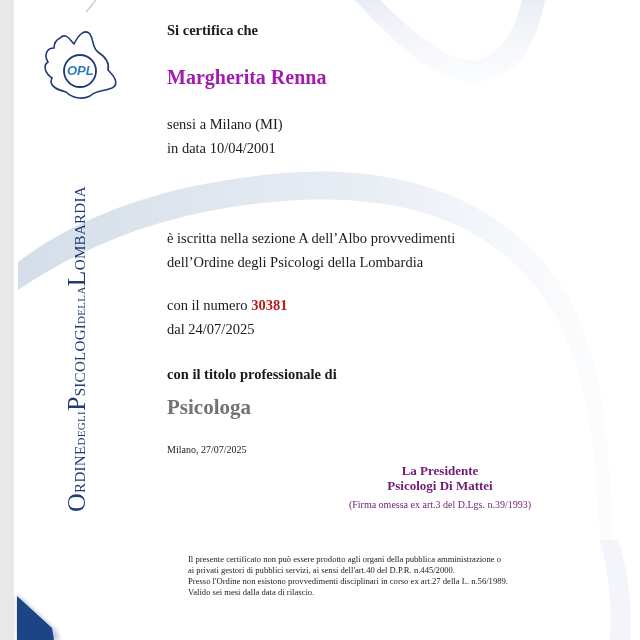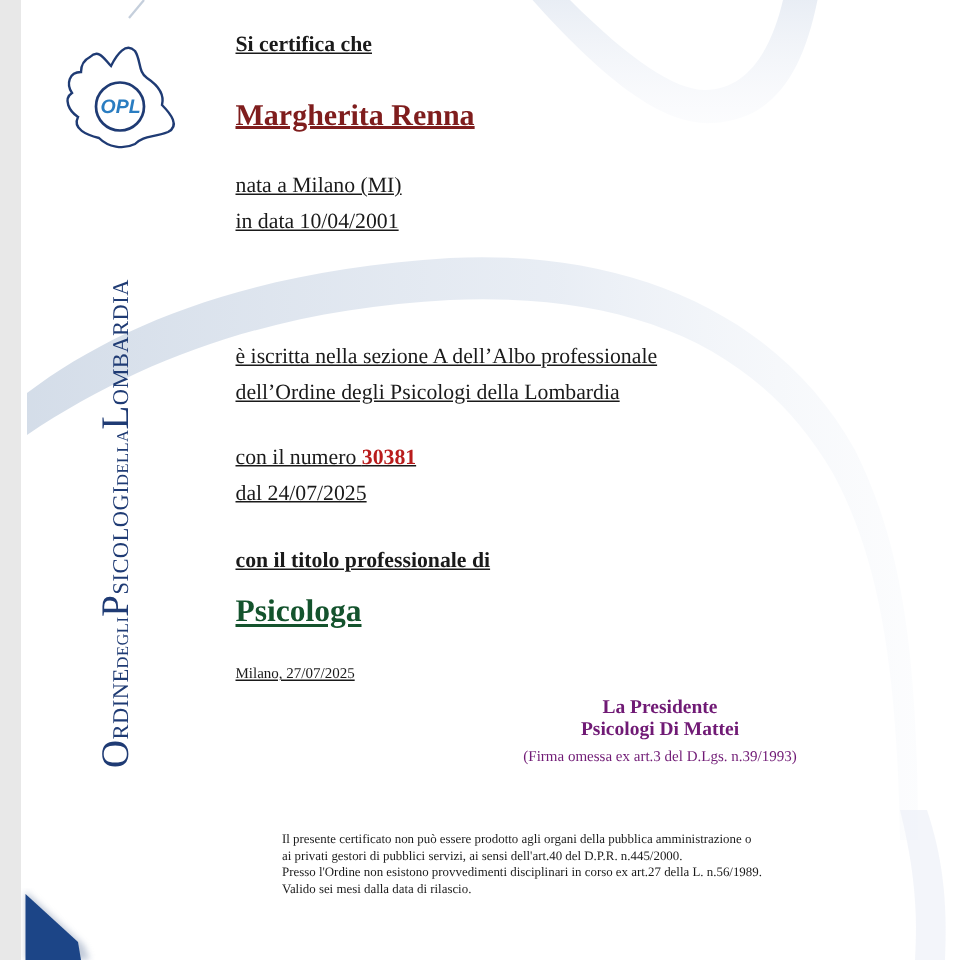--- a/index.html
+++ b/index.html
@@ -5,26 +5,26 @@
     html, body { margin: 0; padding: 0; }
     body { width: 640px; height: 640px; overflow: hidden; background: #ffffff; position: relative; font-family: "DejaVu Serif", serif; }
     .page { position: absolute; left: 0; top: 0; width: 640px; height: 640px; background: #ffffff; }
     .left-strip { position: absolute; left: 0; top: 0; width: 14px; height: 640px; background: #e8e8e8; }
     .swoosh { position: absolute; left: 0; top: 0; width: 640px; height: 640px; pointer-events: none; }
     .logo { position: absolute; left: 40px; top: 26px; width: 82px; height: 74px; }
     .vertical-title { position: absolute; left: 62px; top: 512px; transform-origin: 0 0; transform: rotate(-90deg); white-space: nowrap; color: #1f3b74; font-family: "Liberation Serif", serif; font-size: 15px; letter-spacing: 0.3px; }
     .vertical-title .cap { font-size: 26px; }
     .vertical-title .sc { font-size: 15px; }
     .vertical-title .tiny { font-size: 11px; }
-    .txt { position: absolute; left: 157px; font-family: "Liberation Serif", serif; color: #1a1a1a; white-space: nowrap; text-decoration: underline; }
+    .txt { position: absolute; left: 167px; font-family: "Liberation Serif", serif; color: #1a1a1a; white-space: nowrap; }
     .t13 { font-size: 14.5px; }
     .bold { font-weight: bold; }
     .blue { color: #b91c1c; }
-    .name { font-size: 20px; font-weight: bold; color: #7f1d1d; }
-    .title-big { font-size: 21px; font-weight: bold; color: #14532d; }
+    .name { font-size: 20px; font-weight: bold; color: #a21caf; }
+    .title-big { font-size: 21px; font-weight: bold; color: #737373; }
     .small { font-size: 10px; }
     .sig { position: absolute; left: 330px; width: 220px; text-align: center; font-family: "Liberation Serif", serif; color: #701a75; white-space: nowrap; }
     .footer { position: absolute; left: 188px; top: 554px; font-family: "Liberation Serif", serif; font-size: 8.6px; line-height: 11px; color: #1a1a1a; white-space: nowrap; }
     .corner { position: absolute; left: 14px; top: 592px; width: 60px; height: 48px; }
   </style>
 </head>
 <body>
 
 <div class="page">
   <div class="left-strip"></div>
@@ -56,23 +56,23 @@
     <circle cx="40" cy="45" r="16" fill="#ffffff" stroke="#1f3b74" stroke-width="1.8"></circle>
     <text x="27" y="49" font-family="Liberation Sans, sans-serif" font-size="13" font-style="italic" font-weight="bold" fill="#2a7dc1">OPL</text>
   </svg>
 
   <div class="vertical-title">
     <span class="cap">O</span><span class="sc">RDINE</span><span class="tiny">DEGLI</span><span class="cap">P</span><span class="sc">SICOLOGI</span><span class="tiny">DELLA</span><span class="cap">L</span><span class="sc">OMBARDIA</span>
   </div>
 
   <div class="txt t13 bold" style="top:22px;">Si certifica che</div>
   <div class="txt name" style="top:66px;">Margherita Renna</div>
-  <div class="txt t13" style="top:116px;">nata a Milano (MI)</div>
+  <div class="txt t13" style="top:116px;">sensi a Milano (MI)</div>
   <div class="txt t13" style="top:140px;">in data 10/04/2001</div>
-  <div class="txt t13" style="top:230px;">è iscritta nella sezione A dell’Albo professionale</div>
+  <div class="txt t13" style="top:230px;">è iscritta nella sezione A dell’Albo provvedimenti</div>
   <div class="txt t13" style="top:254px;">dell’Ordine degli Psicologi della Lombardia</div>
   <div class="txt t13" style="top:297px;">
     <span>con il numero </span><span class="bold blue">30381</span>
   </div>
   <div class="txt t13" style="top:321px;">dal 24/07/2025</div>
   <div class="txt t13 bold" style="top:366px;">con il titolo professionale di</div>
   <div class="txt title-big" style="top:395px;">Psicologa</div>
   <div class="txt small" style="top:444px;">Milano, 27/07/2025</div>
 
   <div class="sig" style="top:463px; font-size:13px; font-weight:bold;">La Presidente</div>

